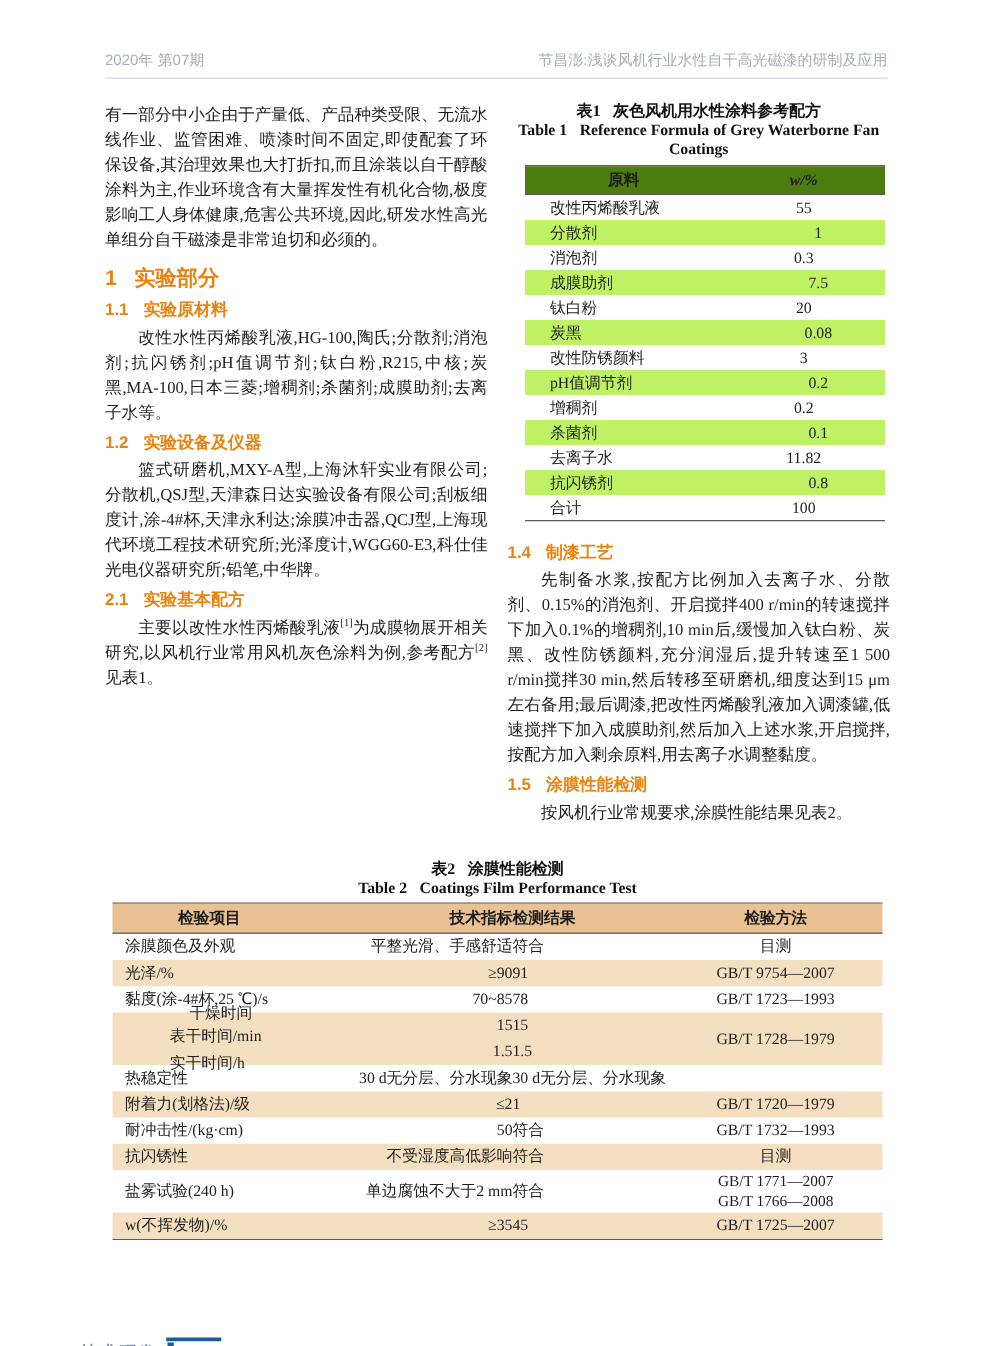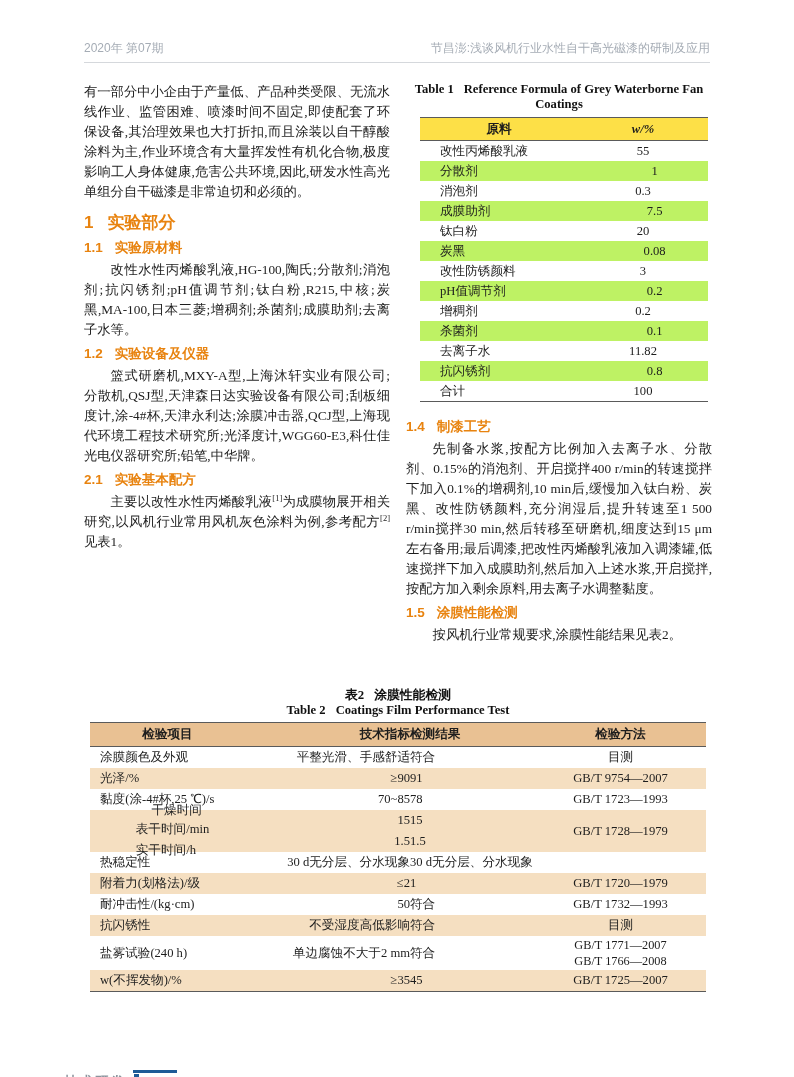--- a/index.html
+++ b/index.html
@@ -28,21 +28,21 @@
 
   
   .tcap{ text-align:center;font-weight:bold;font-size:12.8px;line-height:15px;color:#111;}
   .tcap .capnum{margin-right:10px;}
   .tcap-en{text-align:center;font-weight:bold;font-size:12.6px;line-height:15px;color:#111;}
   .tcap-en .capnum{margin-right:10px;}
 
   
   .t1{margin-top:5px;margin-left:14px;width:288px;border-top:1.5px solid #5a5a5a;
       border-bottom:1.5px solid #5a5a5a;font-size:12.6px;}
-  .t1-head{display:flex;background:#fde047;border-bottom:1px solid #5a5a5a;
+  .t1-head{display:flex;background:#4d7c0f;border-bottom:1px solid #5a5a5a;
            font-weight:bold;height:22px;align-items:center;}
   .t1-row{display:flex;height:20px;align-items:center;}
   .t1-row.stripe{background:#bef264;gap:48px;}
   .t1c1{width:158px;padding-left:20px;box-sizing:border-box;}
   .t1c2{width:130px;text-align:center;}
   .t1-head .t1c1{padding-left:0;text-align:center;}
   .t1-head .t1c2{font-style:italic;}
 
   
   .t2-block{position:absolute;top:688px;left:90px;width:616px;}
@@ -105,20 +105,23 @@
       </div>
       <p class="para indent">篮式研磨机,MXY-A型,上海沐轩实业有限公司;分散机,QSJ型,天津森日达实验设备有限公司;刮板细度计,涂-4#杯,天津永利达;涂膜冲击器,QCJ型,上海现代环境工程技术研究所;光泽度计,WGG60-E3,科仕佳光电仪器研究所;铅笔,中华牌。</p>
 
       <div class="h2">
         <span class="num">2.1</span><span>实验基本配方</span>
       </div>
       <p class="para indent"><span>主要以改性水性丙烯酸乳液</span><sup class="ref">[1]</sup><span>为成膜物展开相关研究,以风机行业常用风机灰色涂料为例,参考配方</span><sup class="ref">[2]</sup><span>见表1。</span></p>
     </div>
 
     <div class="col">
+      <div class="tcap">
+        <span class="capnum">表1</span><span>灰色风机用水性涂料参考配方</span>
+      </div>
       <div class="tcap-en">
         <span class="capnum">Table 1</span><span>Reference Formula of Grey Waterborne Fan</span>
       </div>
       <div class="tcap-en">Coatings</div>
 
       <div class="t1">
         <div class="t1-head">
           <div class="t1c1">原料</div>
           <div class="t1c2">w/%</div>
         </div>

